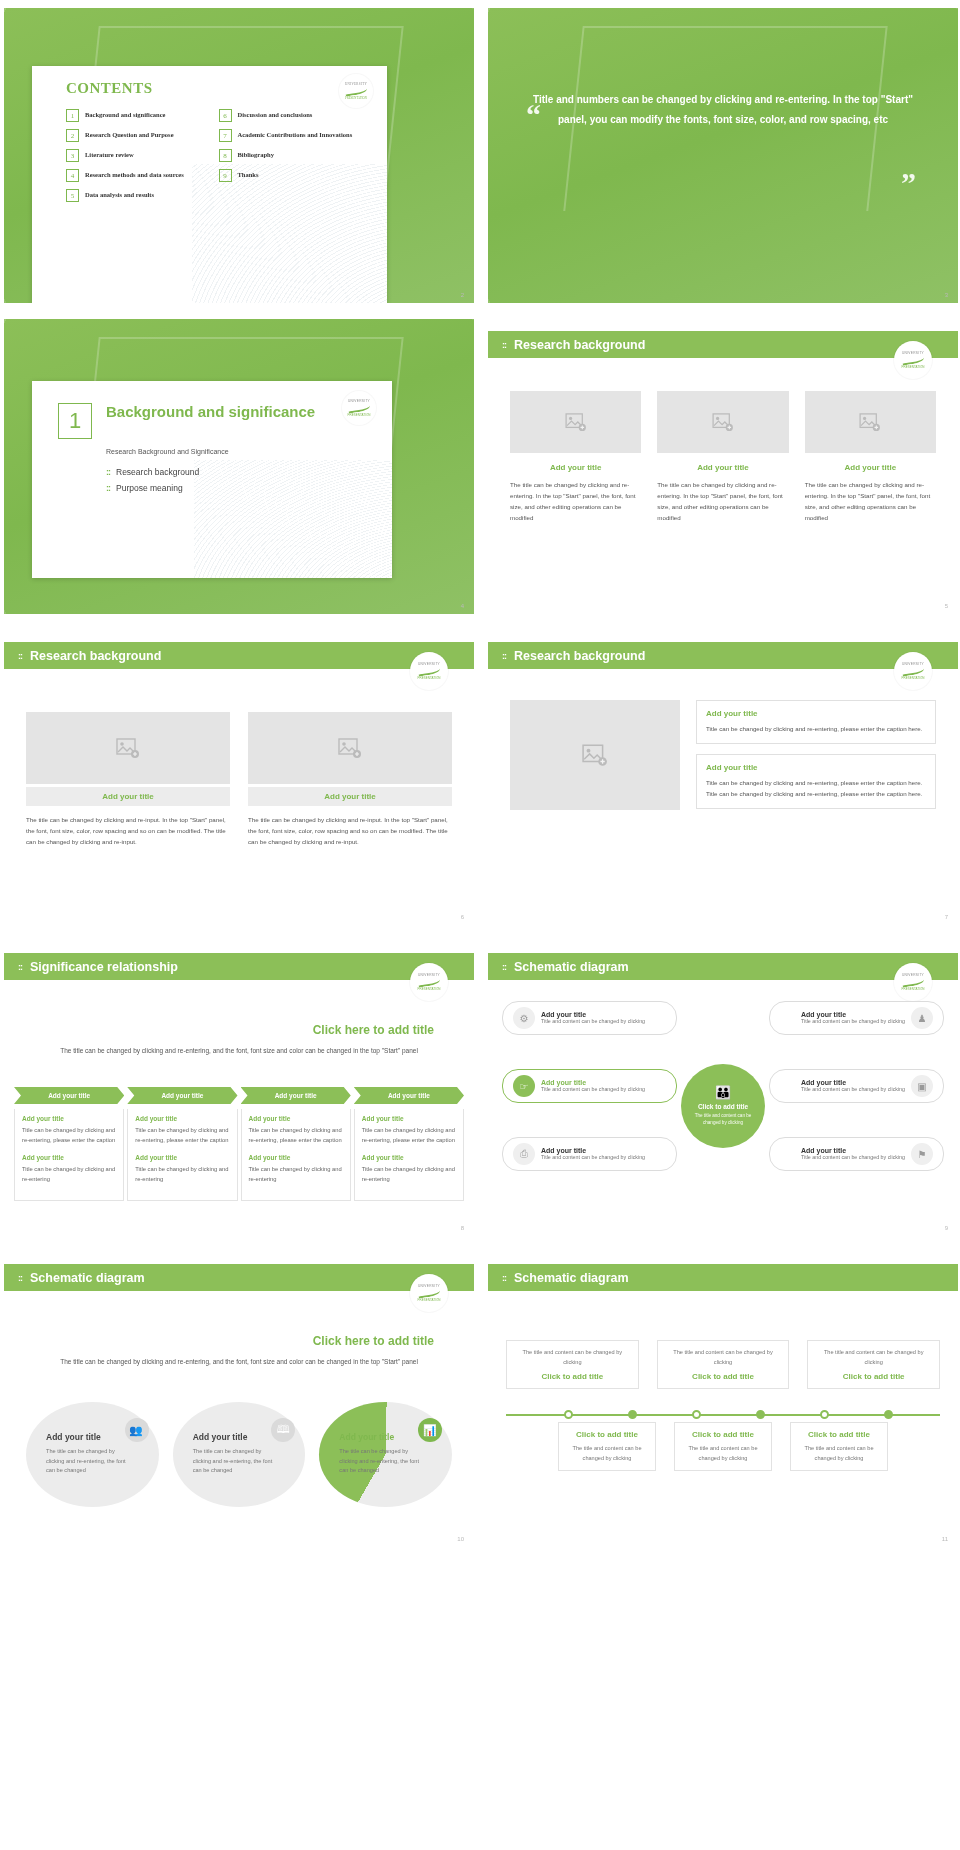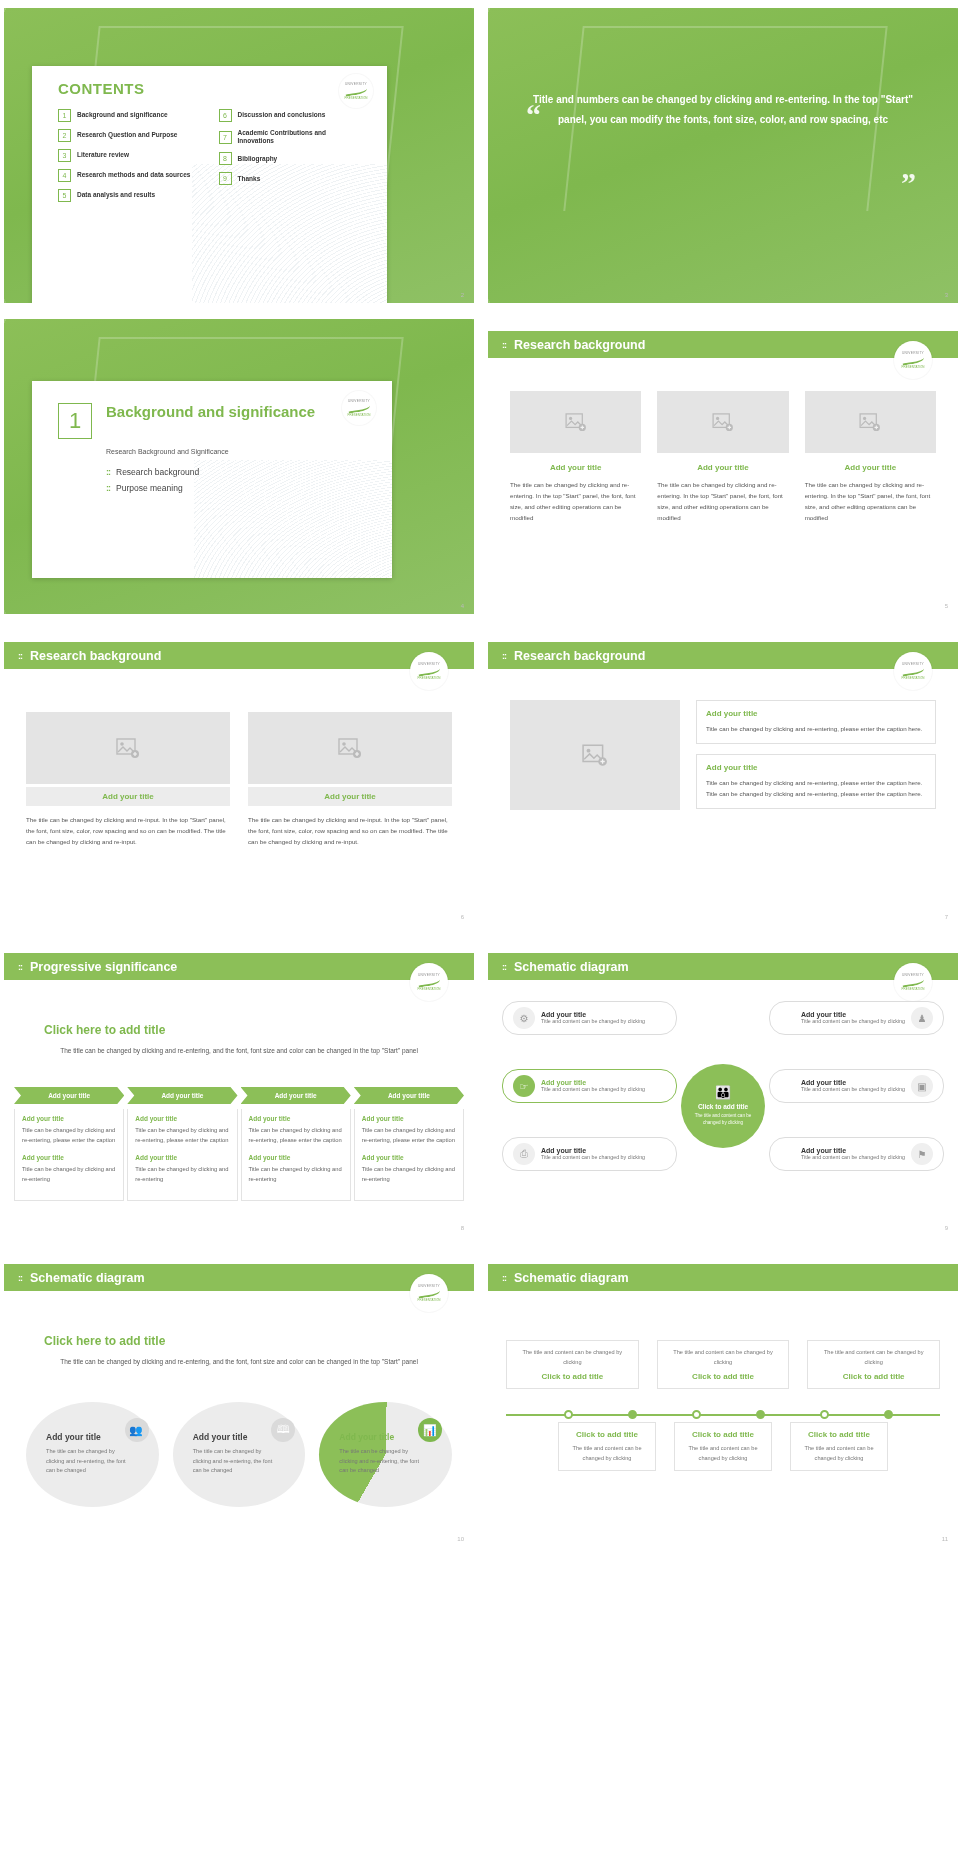--- a/index.html
+++ b/index.html
@@ -62,21 +62,21 @@
     box-shadow: 0 1px 5px rgba(0,0,0,.18);
   }
   .wave {
     position: absolute;
     right: 0; bottom: 0;
     width: 55%; height: 60%;
     opacity: .5;
     background:
       repeating-radial-gradient(ellipse at 120% 130%, transparent 0 3px, #dfe6ea 3px 4px);
   }
-  .contents-card { left: 28px; top: 58px; width: 355px; height: 246px; padding: 14px 26px; }
+  .contents-card { left: 28px; top: 58px; width: 355px; height: 246px; padding: 14px 34px; font-family: Liberation Serif, serif; }
   .contents-title {
     color: #7fb84e;
     font-size: 15px;
     font-weight: bold;
     letter-spacing: .5px;
     margin-bottom: 12px;
   }
   .contents-cols { display: flex; gap: 18px; position: relative; z-index: 2; }
   .contents-col { flex: 1; display: flex; flex-direction: column; gap: 7px; }
   .c-item { display: flex; align-items: center; gap: 6px; }
@@ -187,21 +187,21 @@
     margin-top: 3px;
   }
   .s6-col .body-text { margin-top: 9px; }
   
   .s7-wrap { position: absolute; left: 22px; right: 22px; top: 70px; display: flex; gap: 16px; }
   .s7-img { width: 170px; height: 110px; }
   .s7-right { flex: 1; display: flex; flex-direction: column; gap: 10px; }
   .s7-box { border: 1px solid #e0e0e0; padding: 8px 9px; }
   .s7-box .t { color: #7fb84e; font-size: 8px; font-weight: bold; margin-bottom: 6px; }
   
-  .cta-title { color: #7fb84e; font-size: 12px; font-weight: bold; text-align: left; }
+  .cta-title { color: #7fb84e; font-size: 12px; font-weight: bold; text-align: right; }
   .cta-sub { font-size: 6.5px; color: #555; text-align: center; line-height: 1.8; margin-top: 8px; }
   .arrow-row { position: absolute; left: 10px; right: 10px; top: 146px; display: flex; gap: 3px; }
   .arrow-cell {
     flex: 1;
     background: #8cbf58;
     color: #fff;
     font-size: 6.5px;
     font-weight: bold;
     text-align: center;
     padding: 5px 0;
@@ -539,21 +539,21 @@
           <div class="body-text">Title can be changed by clicking and re-entering, please enter the caption here. Title can be changed by clicking and re-entering, please enter the caption here.</div>
         </div>
       </div>
     </div>
     <div class="pgnum">7</div>
   </div>
 
   <div class="slide">
     <div class="hbar">
       <span class="dots">::</span>
-      <span class="hbar-title">Progressive significance</span>
+      <span class="hbar-title">Significance relationship</span>
     </div>
     <div class="logo logo-hd">
       <div class="l1">UNIVERSITY</div>
       <div class="swoosh"></div>
       <div class="l2">PRESENTATION</div>
     </div>
     <div style="position:absolute;left:40px;right:40px;top:82px;">
       <div class="cta-title">Click here to add title</div>
       <div class="cta-sub">The title can be changed by clicking and re-entering, and the font, font size and color can be changed in the top "Start" panel</div>
     </div>

